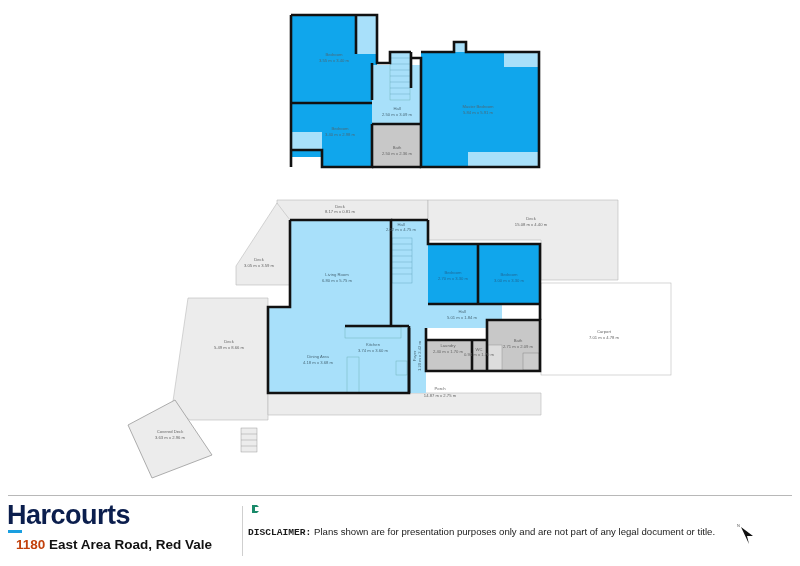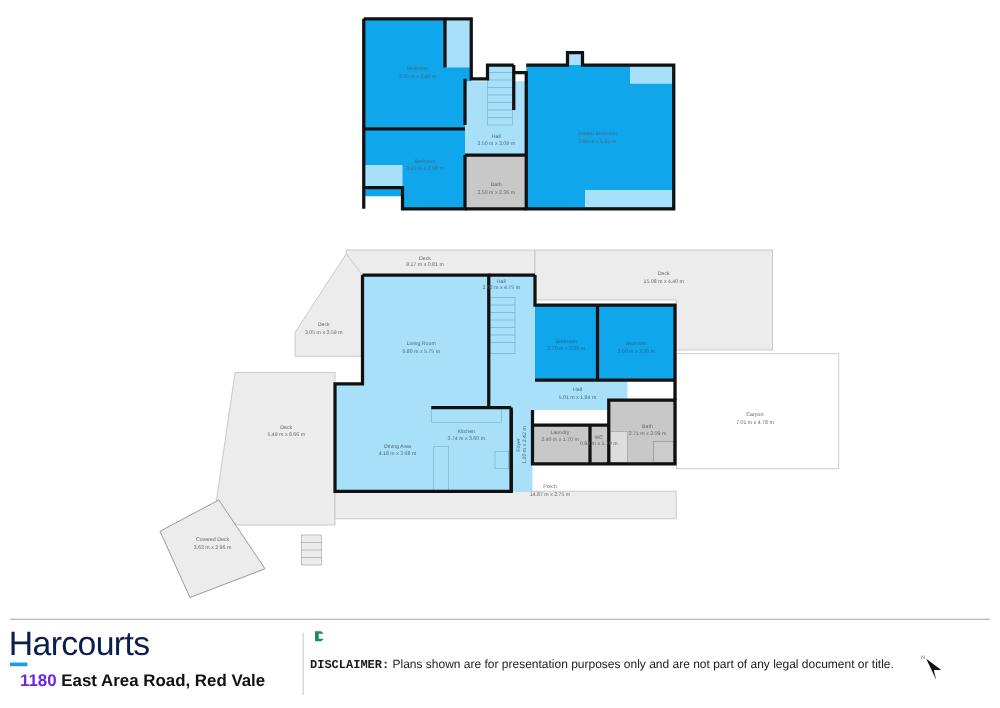--- a/index.html
+++ b/index.html
@@ -2,24 +2,24 @@
 <html><head>
 <meta charset="utf-8">
 <style>
   html,body{margin:0;padding:0;background:#fff;}
   body{width:800px;height:566px;position:relative;overflow:hidden;font-family:"Liberation Sans",sans-serif;}
   #plan{position:absolute;left:0;top:0;width:800px;height:500px;}
   .lbl{font-family:"Liberation Sans",sans-serif;font-size:4.2px;fill:#4a6a7a;text-anchor:middle;}
   .lbl-dark{fill:#1f6a99;}
   .lbl-grey{fill:#666;}
   .footer-rule{position:absolute;left:8px;right:8px;top:495px;height:1px;background:#b8b8b8;}
-  .logo{position:absolute;left:7px;top:500px;font-size:27px;font-weight:normal;color:#0b1e4d;letter-spacing:-0.5px;line-height:30px;}
+  .logo{position:absolute;left:7px;top:500px;font-size:27px;font-weight:bold;color:#0b1e4d;letter-spacing:-0.5px;line-height:30px;}
   .logo-bar{position:absolute;left:8px;top:530px;width:14px;height:3px;background:#1a9fe0;}
   .address{position:absolute;left:16px;top:537px;font-size:13.5px;font-weight:bold;color:#111;}
-  .address .num{color:#6d28d9;margin-top:33px;}
+  .address .num{color:#c2410c;margin-top:33px;}
   .vsep{position:absolute;left:242px;top:506px;width:1px;height:50px;background:#cfcfcf;}
   .brand-mark{position:absolute;left:249px;top:502px;width:14px;height:14px;}
   .disclaimer{position:absolute;left:248px;top:526px;width:500px;font-size:9.6px;line-height:11px;color:#1a1a1a;}
   .disclaimer b{font-weight:bold;font-family:Liberation Mono, monospace;}
   .north{position:absolute;left:735px;top:521px;width:22px;height:26px;}
 </style>
 </head>
 <body>
 
 <svg id="plan" viewBox="0 0 800 500" xmlns="http://www.w3.org/2000/svg">

